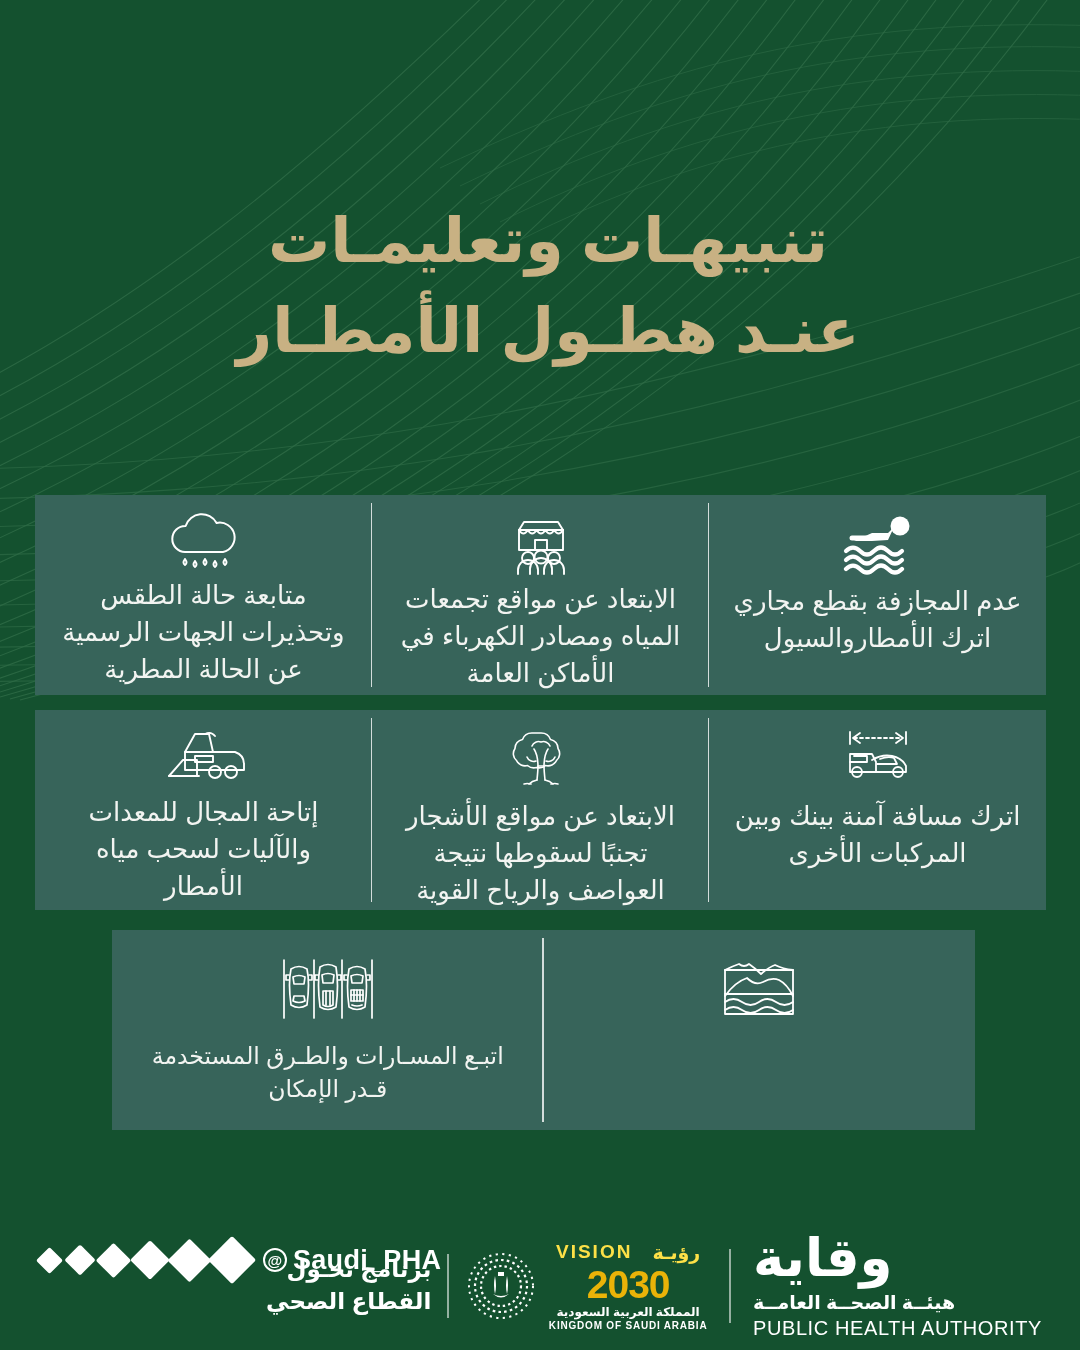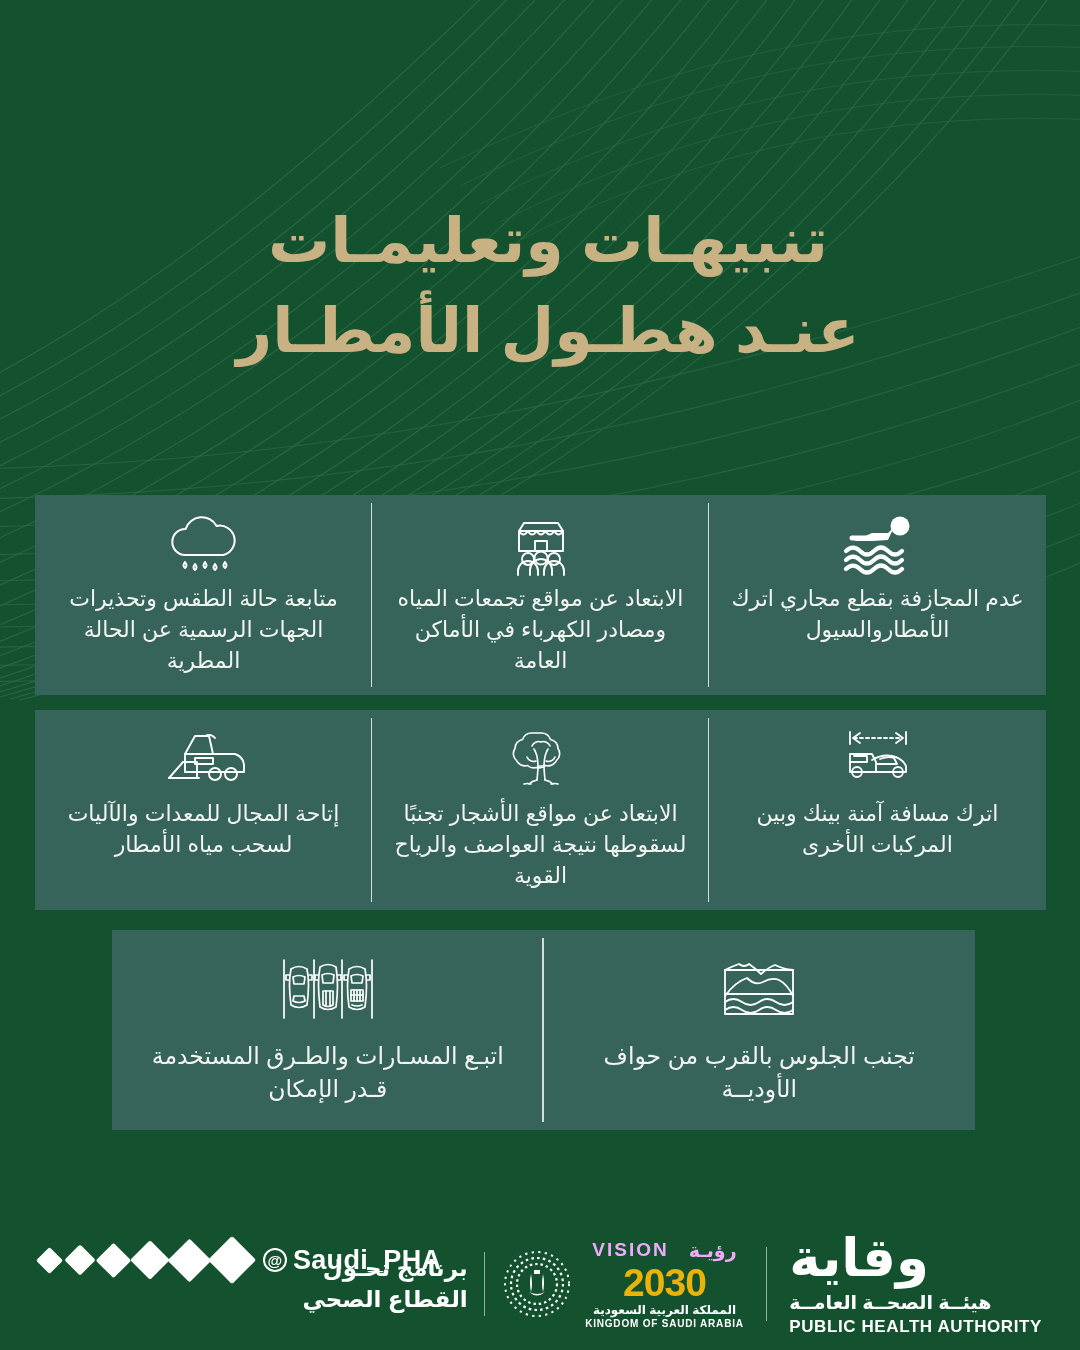--- a/index.html
+++ b/index.html
@@ -61,21 +61,21 @@
     background:rgba(255,255,255,.78);
   }
   .card-icon{
     height:66px;
     display:flex;align-items:center;justify-content:center;
     margin-bottom:6px;
   }
   .card-icon svg{display:block;}
   .card-text{
     color:#F2F4F1;
-    font-size:22px;
+    font-size:26px;
     line-height:1.42;
     direction:rtl;
     text-align:center;
     font-weight:400;
     letter-spacing:.2px;
     max-width:300px;
   }
   #panel-row-3 .card{padding-top:22px;}
   #panel-row-3 .card-icon{height:74px;margin-bottom:14px;}
   #panel-row-3 .card-text{font-size:23.5px;max-width:380px;}
@@ -117,36 +117,36 @@
   }
   .wiqaya-ar{
     color:#fff;font-size:53px;font-weight:700;line-height:1;
     letter-spacing:1px;
   }
   .wiqaya-sub{
     color:#fff;font-size:19px;font-weight:700;margin-top:7px;
     letter-spacing:1.5px;
   }
   .wiqaya-en{
-    color:#fff;font-size:17px;font-weight:700;
+    color:#fff;font-size:20px;font-weight:400;
     letter-spacing:.6px;direction:ltr;margin-top:3px;
   }
   .vdiv{
     width:1.5px;height:74px;background:rgba(255,255,255,.55);
     margin:0 22px;
   }
   .vision{
     display:flex;align-items:center;direction:ltr;gap:12px;
   }
   .vision-text{
     display:flex;flex-direction:column;align-items:center;gap:1px;
   }
   .vision-top{
-    display:flex;gap:20px;
-    color:#f0abfc;font-size:19px;font-weight:700;letter-spacing:2px;
+    display:flex;align-items:center;gap:20px;
+    color:#fde047;font-size:19px;font-weight:700;letter-spacing:2px;
   }
   .vision-2030{
     color:#eab308;font-size:39px;font-weight:700;line-height:1;
     display:flex;align-items:center;gap:1px;letter-spacing:-1px;
   }
   .vision-ar-small{color:#fff;font-size:12px;font-weight:700;letter-spacing:.5px;}
   .vision-en-small{color:#fff;font-size:10px;font-weight:700;letter-spacing:.8px;direction:ltr;}
   .tahawul{
     color:#fff;font-size:23px;font-weight:700;line-height:1.35;
     direction:rtl;text-align:right;
@@ -325,21 +325,20 @@
       <div class="card-icon">
         <svg width="84" height="62" viewBox="0 0 84 62" fill="none" stroke="#fff" stroke-width="1.8" stroke-linejoin="round" stroke-linecap="round">
           <path d="M8 12 h68 v44 h-68 z"></path>
           <path d="M8 12 q8 -4 14 -6 q5 4 10 0 q6 4 12 10 q8 -7 14 -9 q8 4 18 5"></path>
           <path d="M8 38 q10 -14 22 -18 q8 8 16 4 q9 -5 16 -2 q8 4 14 16"></path>
           <path d="M8 36 h68"></path>
           <path d="M8 44 q8.5 -6 17 0 q8.5 6 17 0 q8.5 -6 17 0 q8.5 6 17 0"></path>
           <path d="M8 52 q8.5 -6 17 0 q8.5 6 17 0 q8.5 -6 17 0 q8.5 6 17 0"></path>
         </svg>
       </div>
-      <div class="card-text">تجنب الجلوس بالقرب من حواف الأوديــة</div>
     </div>
 
     <div class="card">
       <div class="card-icon">
         <svg width="100" height="64" viewBox="0 0 100 64" fill="none" stroke="#fff" stroke-width="1.7" stroke-linejoin="round" stroke-linecap="round">
           <path d="M6 3 v58 M36 3 v58 M64 3 v58 M94 3 v58"></path>
           <g>
             <path d="M13 12 q8 -5 16 0 q3 14 0 36 q-8 5 -16 0 q-3 -22 0 -36 z"></path>
             <path d="M15 20 q6 -3 12 0 l-1 7 h-10 z"></path>
             <path d="M15 44 q6 3 12 0 l-1 -5 h-10 z"></path>

